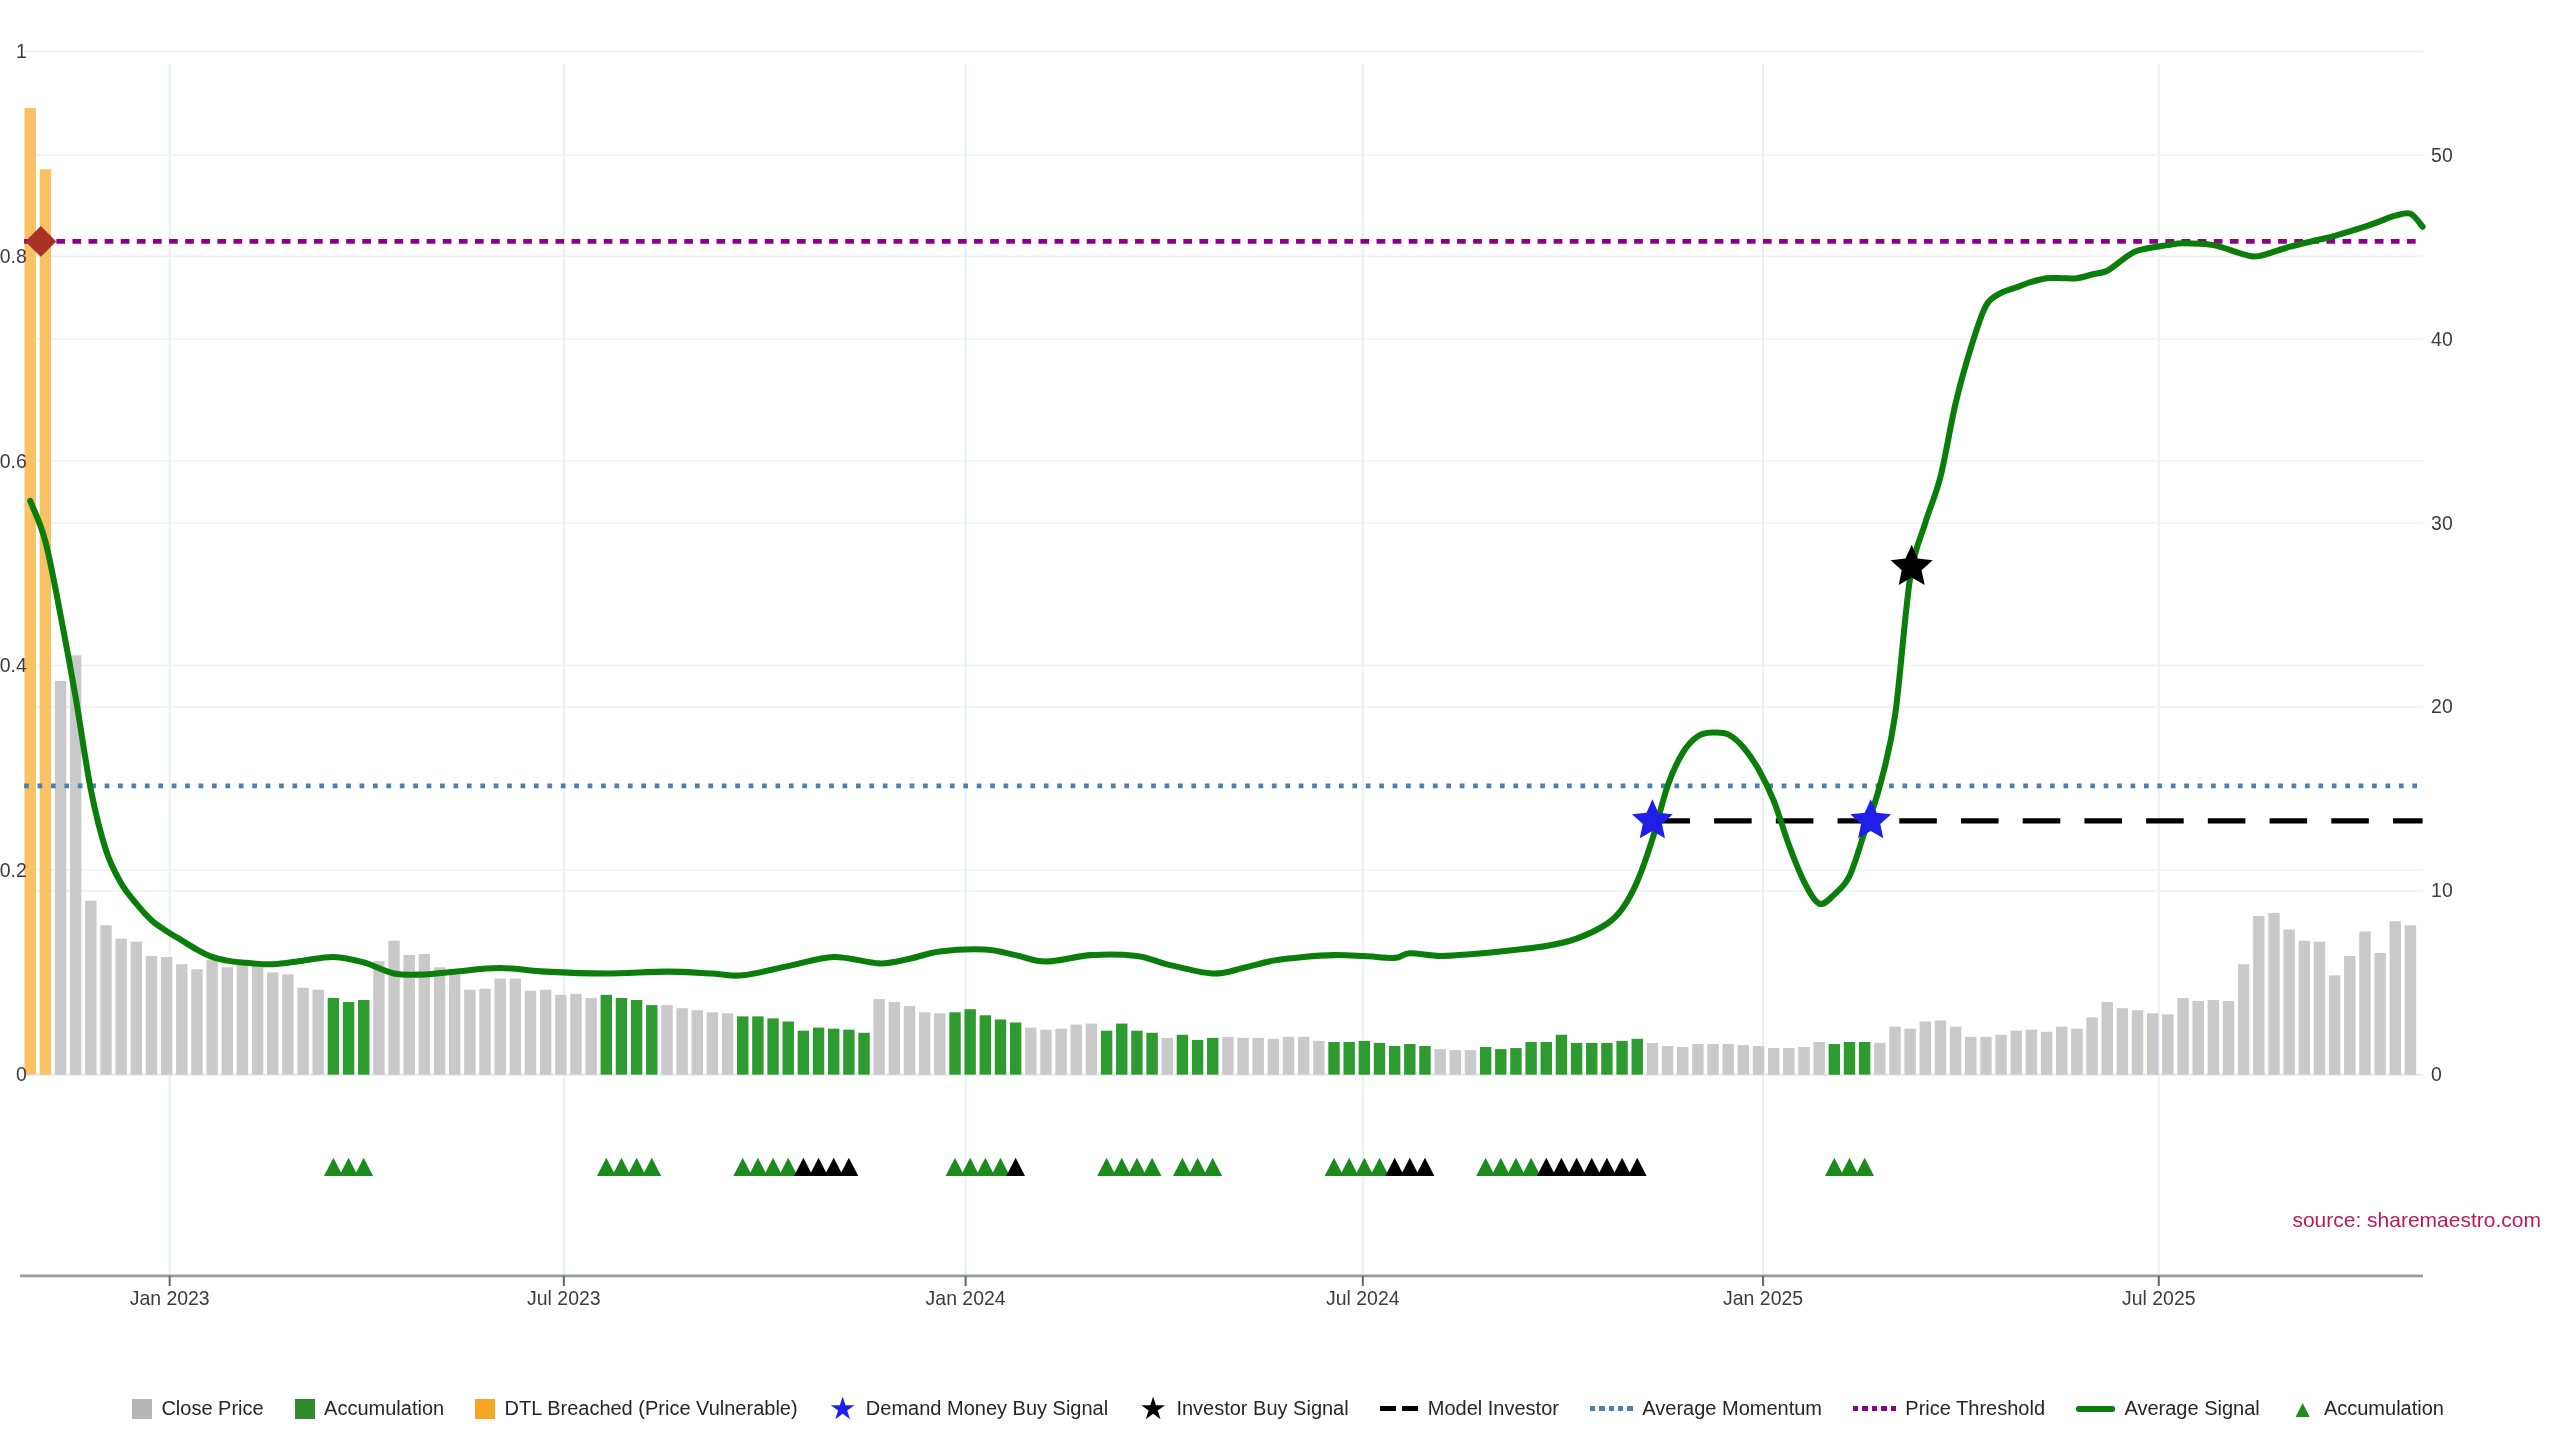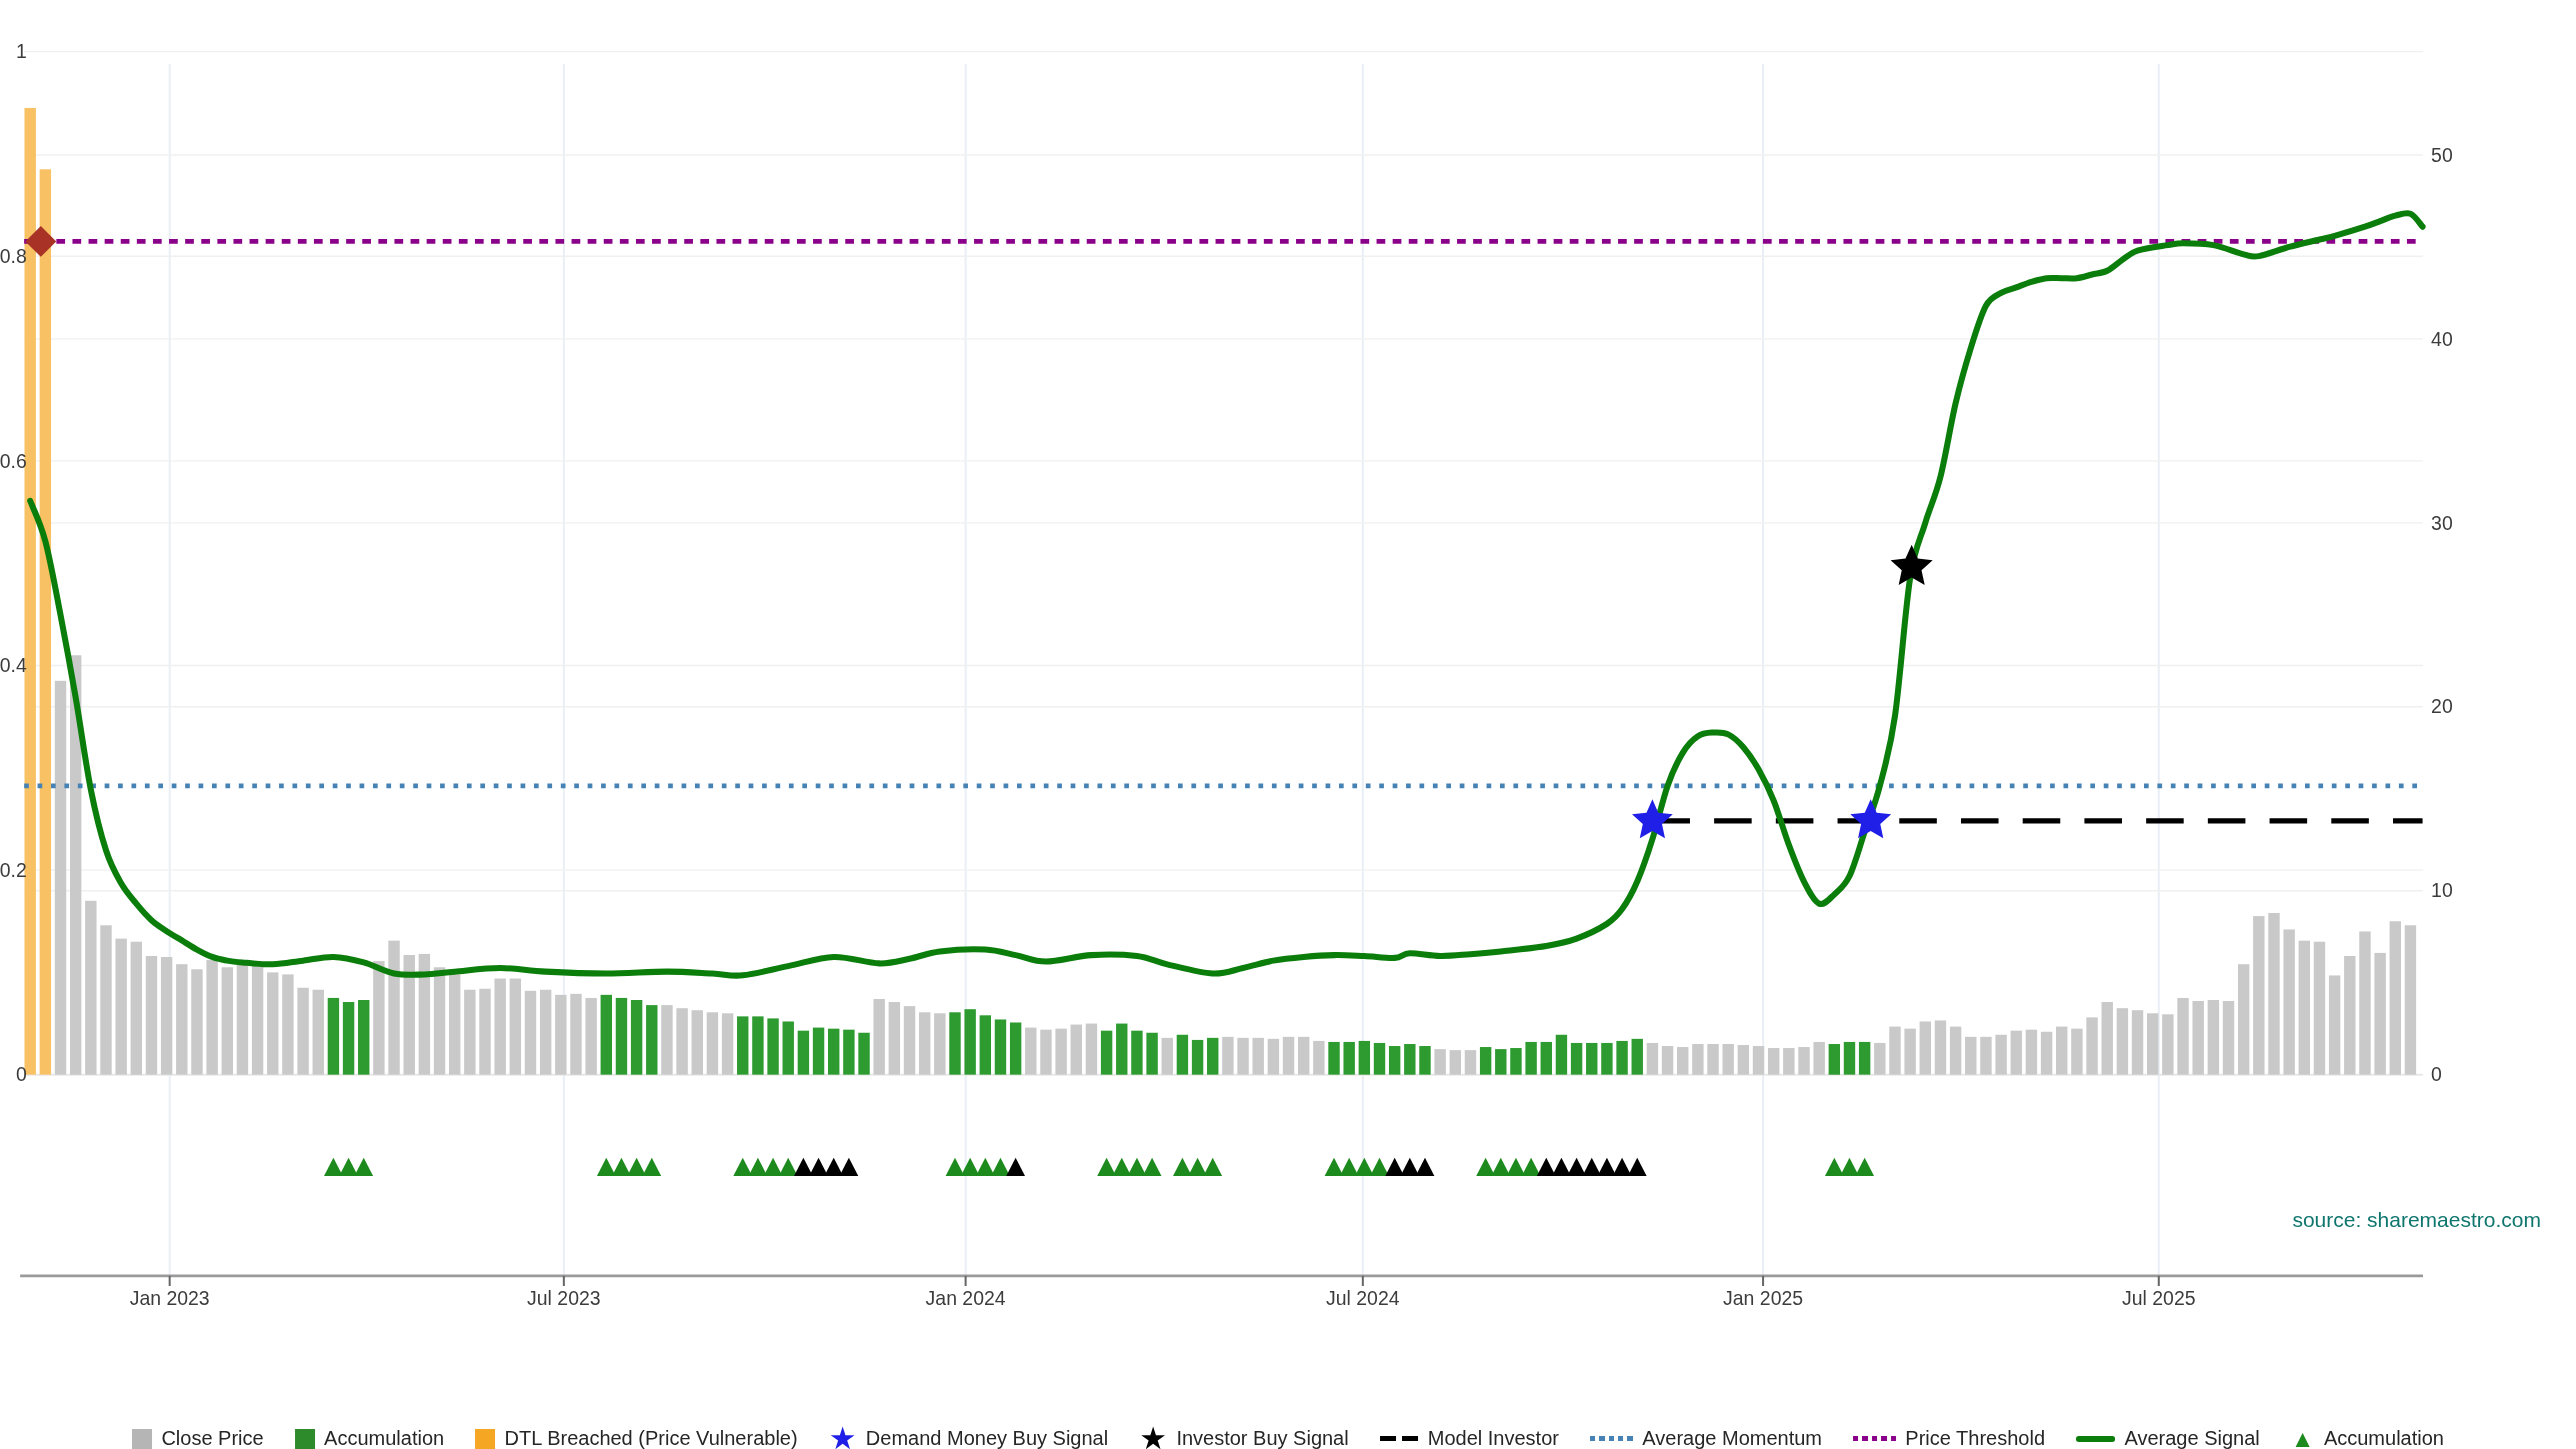--- a/index.html
+++ b/index.html
@@ -1,21 +1,21 @@
 <!DOCTYPE html>
 <html style="font-size:10.7px"><head>
 <meta charset="utf-8">
 <style>
   html,body{margin:0;padding:0;background:#ffffff;width:2576px;height:1449px;overflow:hidden;
     font-family:"Liberation Sans",sans-serif;}
   #stage{position:relative;width:2576px;height:1449px;background:#fff;}
   #chart-svg{position:absolute;left:0;top:0;}
   svg text{font-family:"Liberation Sans",sans-serif;fill:#3c3c3c;}
-  #source-note{position:absolute;top:1208px;right:35px;font-size:21px;color:#0f766e;}
-  #legend{position:absolute;top:1427px;left:50%;transform:translateX(-50%);display:flex;
+  #source-note{position:absolute;top:1208px;right:35px;font-size:21px;color:#be185d;}
+  #legend{position:absolute;top:1397px;left:50%;transform:translateX(-50%);display:flex;
     align-items:center;gap:31px;white-space:nowrap;}
   .legend-item{display:flex;align-items:center;gap:9.4px;font-size:20px;color:#262626;}
   .sw-square{width:20px;height:20px;display:inline-block;}
   .sw-star{font-size:31px;line-height:20px;display:inline-block;}
   .sw-line{width:39px;height:6px;border-radius:2.7px;display:inline-block;}
   .sw-tri{font-size:24px;line-height:20px;display:inline-block;}
   .sw-dash{display:flex;gap:6.7px;align-items:center;}
   .sw-dash i{width:16px;height:5.4px;background:#000;display:inline-block;}
   .sw-dots{display:flex;gap:4px;align-items:center;}
   .sw-dots i{width:5.4px;height:5.4px;display:inline-block;}

